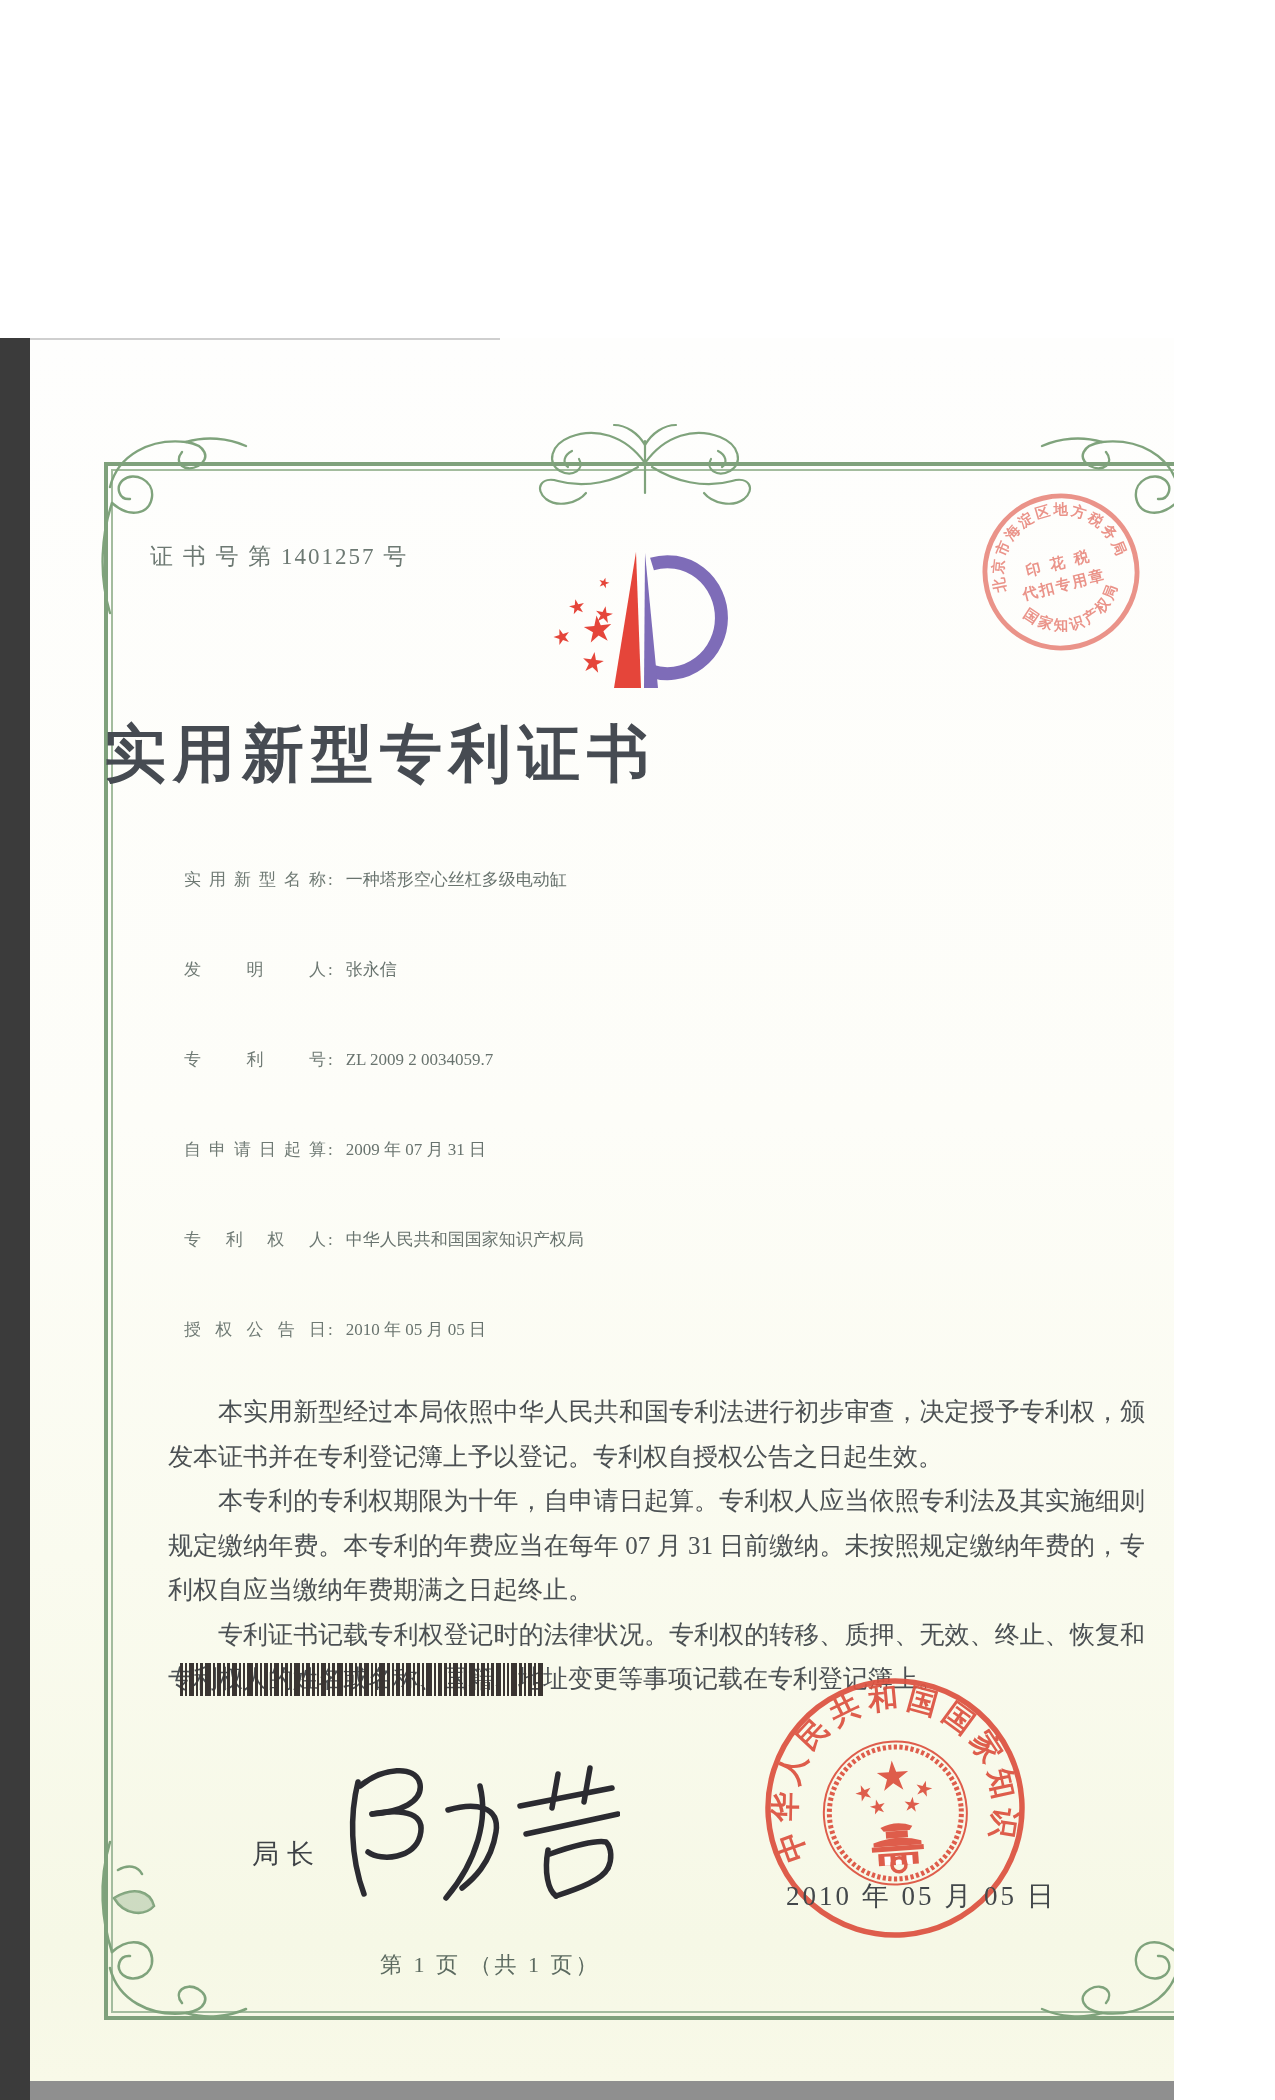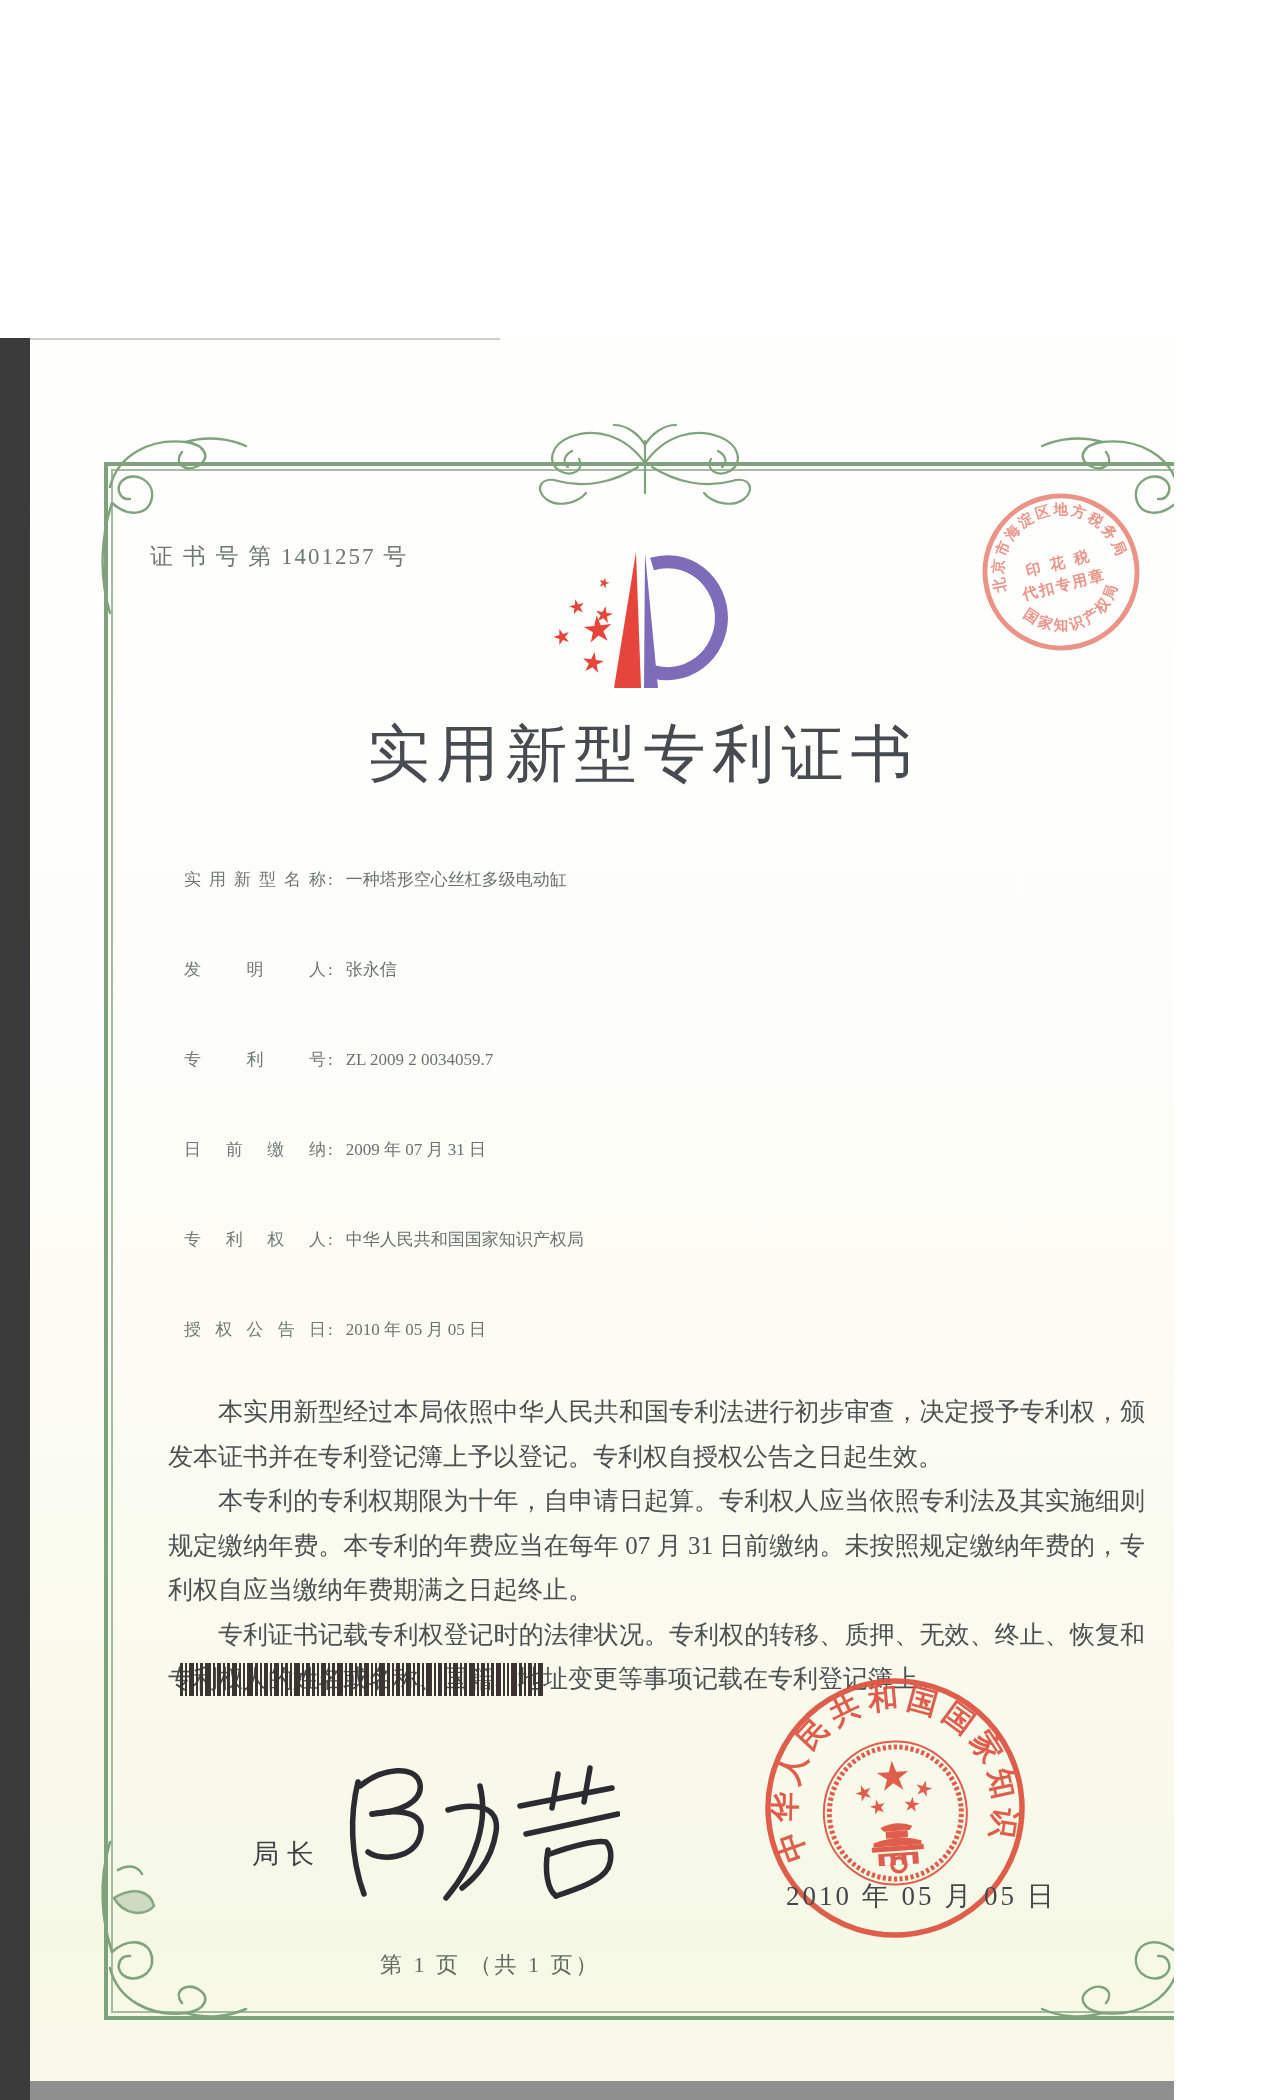--- a/index.html
+++ b/index.html
@@ -18,22 +18,22 @@
          background:linear-gradient(180deg,#fefefd 0%,#fdfdf8 45%,#fafbef 70%,#f6f8e6 92%,#f8f9e8 100%);}
 
   
   .frame{left:104px;top:462px;width:1079px;height:1550px;border:4px solid #7fa17c;z-index:2;}
   .frame-inner{position:absolute;left:3px;top:3px;right:3px;bottom:3px;border:2px solid #a3bc9e;}
 
   .ornament{z-index:3;}
 
   .certnum{left:150px;top:541px;font-size:23px;letter-spacing:2px;color:#6d7973;z-index:4;}
 
-  .title{left:104px;top:712px;width:1079px;text-align:center;font-size:62px;letter-spacing:7px;
-         color:#464b52;font-weight:400;z-index:4;}
+  .title{left:104px;top:712px;width:1079px;font-size:62px;letter-spacing:7px;
+         color:#464b52;font-weight:700;z-index:4;}
 
   .frow{left:184px;height:40px;font-size:17px;color:#6f7a74;z-index:4;white-space:nowrap;}
   .flabel{display:inline-block;width:142px;text-align:justify;text-align-last:justify;}
   .fcolon{display:inline-block;margin-left:2px;}
   .fvalue{margin-left:13px;color:#68736e;}
 
   .bodytext{left:168px;top:1390px;width:977px;font-size:25px;line-height:44.5px;color:#4b5053;
             text-align:justify;z-index:4;}
   .bodytext p{margin:0;text-indent:2em;}
 
@@ -160,21 +160,21 @@
   <div class="abs frow" style="top:868px;">
     <span class="flabel">实用新型名称</span><span class="fcolon">:</span><span class="fvalue">一种塔形空心丝杠多级电动缸</span>
   </div>
   <div class="abs frow" style="top:958px;">
     <span class="flabel">发明人</span><span class="fcolon">:</span><span class="fvalue">张永信</span>
   </div>
   <div class="abs frow" style="top:1048px;">
     <span class="flabel">专利号</span><span class="fcolon">:</span><span class="fvalue">ZL 2009 2 0034059.7</span>
   </div>
   <div class="abs frow" style="top:1138px;">
-    <span class="flabel">日前缴纳</span><span class="fcolon">:</span><span class="fvalue">2009 年 07 月 31 日</span>
+    <span class="flabel">自申请日起算</span><span class="fcolon">:</span><span class="fvalue">2009 年 07 月 31 日</span>
   </div>
   <div class="abs frow" style="top:1228px;">
     <span class="flabel">专利权人</span><span class="fcolon">:</span><span class="fvalue">中华人民共和国国家知识产权局</span>
   </div>
   <div class="abs frow" style="top:1318px;">
     <span class="flabel">授权公告日</span><span class="fcolon">:</span><span class="fvalue">2010 年 05 月 05 日</span>
   </div>
 
   <div class="abs bodytext">
     <p>本实用新型经过本局依照中华人民共和国专利法进行初步审查，决定授予专利权，颁发本证书并在专利登记簿上予以登记。专利权自授权公告之日起生效。</p>

